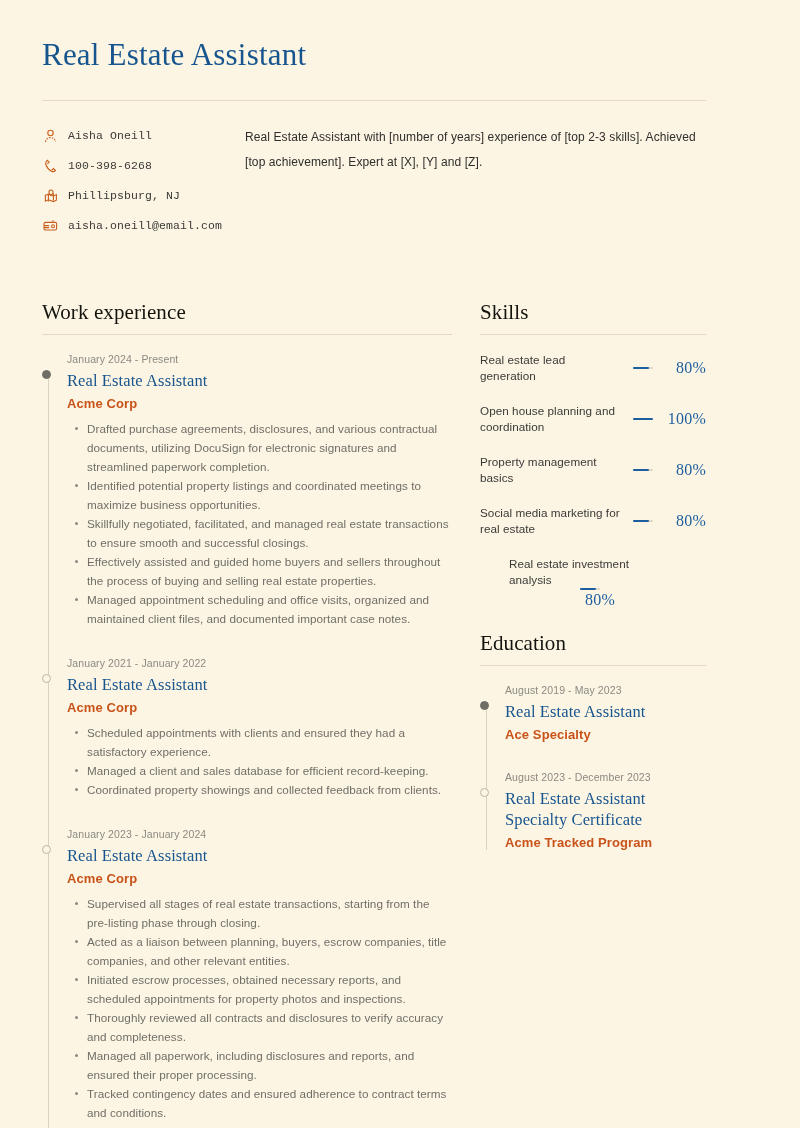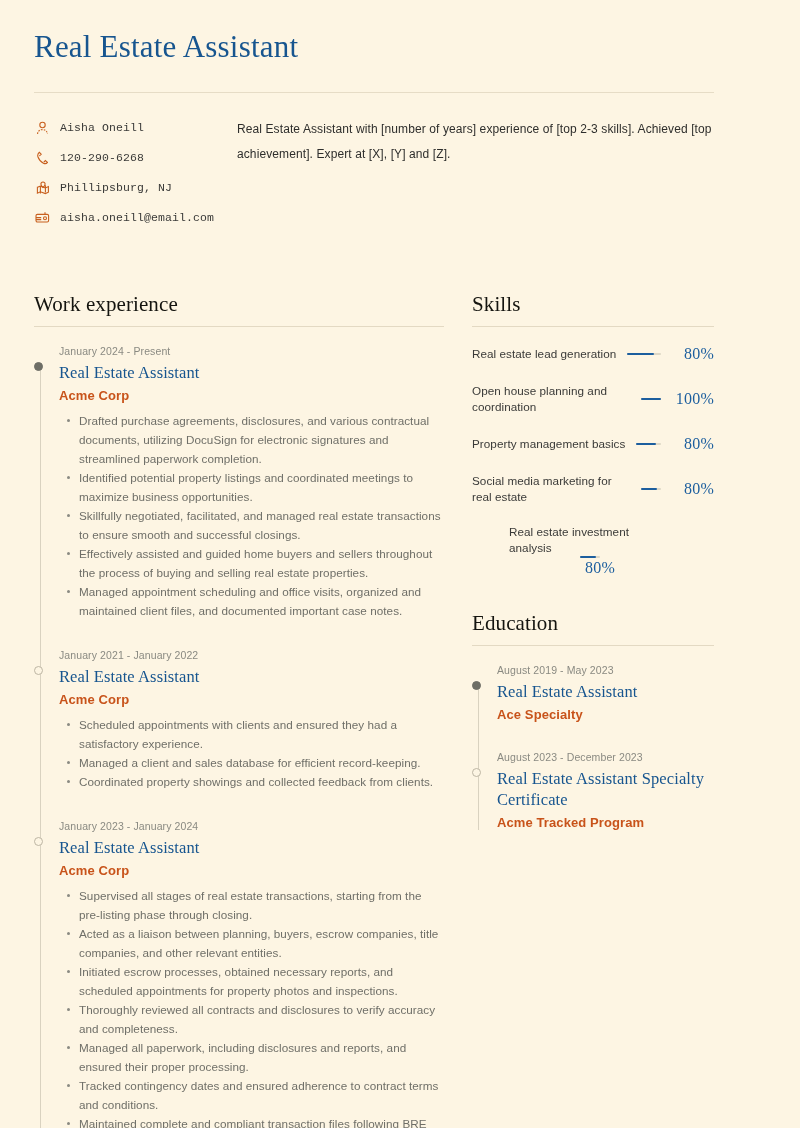--- a/index.html
+++ b/index.html
@@ -11,21 +11,21 @@
     height: 1128px;
     background: #FDF5E3;
     font-family: "Liberation Sans", sans-serif;
     overflow: hidden;
     position: relative;
   }
   .page {
     width: 748px;
     height: 1128px;
     position: relative;
-    padding: 4px;
+    padding: 12px;
     box-sizing: border-box;
     overflow: hidden;
   }
 
   
   .header {
     padding: 24px 30px 0 30px;
   }
   .resume-title {
     font-family: "Liberation Serif", serif;
@@ -248,21 +248,21 @@
     font-family: "Liberation Serif", serif;
     font-size: 16px;
     line-height: 20px;
     color: #1C5E9E;
     flex: 0 0 auto;
     text-align: right;
     min-width: 44px;
     letter-spacing: 0.2px;
   }
 
-  .education-block { margin-top: 32px; }
+  .education-block { margin-top: 20px; }
 </style>
 </head>
 <body>
 
 <div class="page">
 
   <div class="header">
     <h1 class="resume-title">Real Estate Assistant</h1>
     <div class="header-rule"></div>
   </div>
@@ -281,21 +281,21 @@
       </div>
 
       <div class="contact-row">
         <span class="contact-icon">
           <svg width="13" height="14" viewBox="0 0 13 14" fill="none" stroke="#C8601F" stroke-width="1.1" stroke-linecap="round">
             <path d="M3.4 1.3 C2 2.4 1.3 4 2 6 c0.9 2.6 3 5 5.4 6.2 1.7 0.8 3.2 0.4 4-0.8"></path>
             <path d="M3.4 1.3 l1.8 2 -1.5 1.3"></path>
             <path d="M11.4 11.4 l-2-1.8 -1.4 1.4"></path>
           </svg>
         </span>
-        <span class="contact-text">120-290-6268</span>
+        <span class="contact-text">100-398-6268</span>
       </div>
 
       <div class="contact-row">
         <span class="contact-icon">
           <svg width="14" height="14" viewBox="0 0 14 14" fill="none" stroke="#C8601F" stroke-width="1.1">
             <path d="M4.4 5.2 V12.4 M9.4 4.2 V11.4"></path>
             <path d="M1.4 6.2 L4.4 5.2 L9.4 7 L12.4 5.6 V11.2 L9.4 12.6 L4.4 10.8 L1.4 12.2 Z"></path>
             <path d="M7 1 a2.1 2.1 0 0 1 2.1 2.1 c0 1.6-2.1 3.4-2.1 3.4 S4.9 4.7 4.9 3.1 A2.1 2.1 0 0 1 7 1 Z"></path>
           </svg>
         </span>

